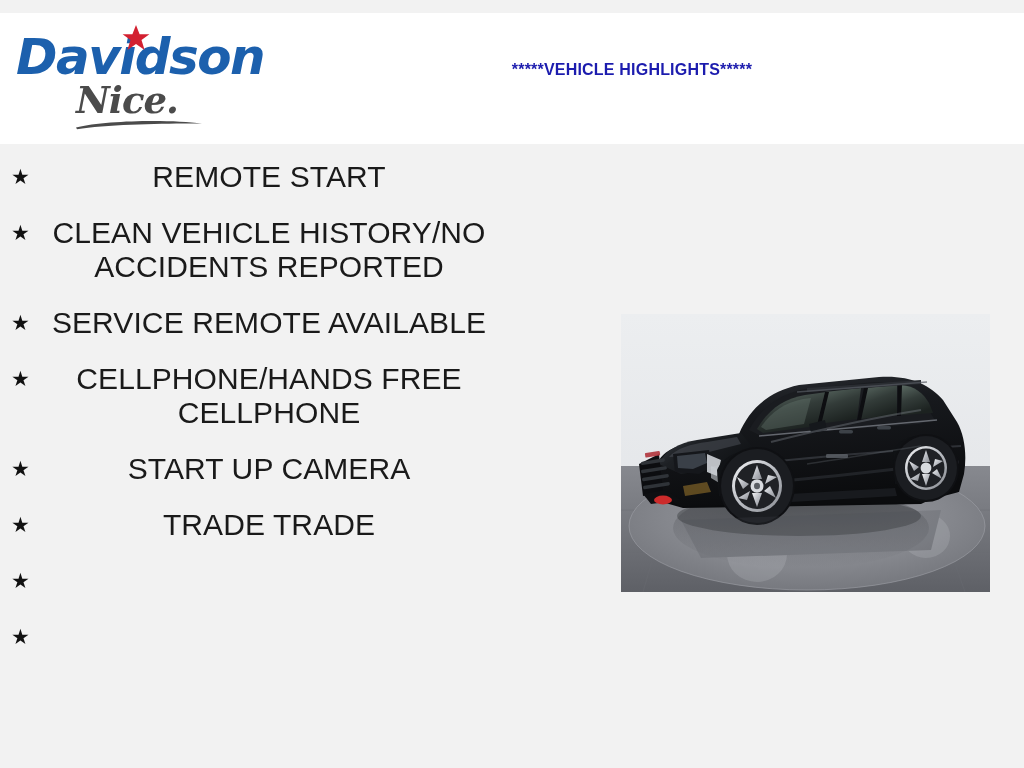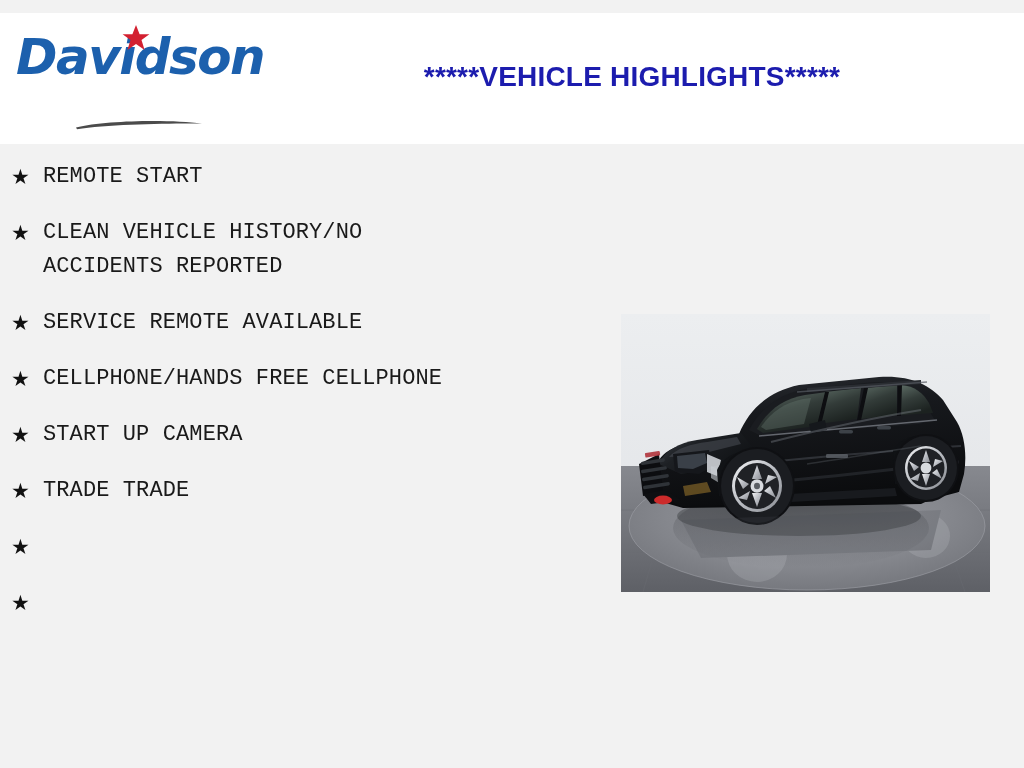--- a/index.html
+++ b/index.html
@@ -95,21 +95,21 @@
   }
 
   
   #page-title {
     position: absolute;
     left: 352px;
     top: 48px;
     width: 560px;
     text-align: center;
     font-family: "Liberation Sans", sans-serif;
-    font-size: 28px;
+    font-size: 16px;
     font-weight: bold;
     letter-spacing: 0.2px;
     color: #1c1cae;
     white-space: nowrap;
   }
 
   
   #body-area {
     position: absolute;
     left: 0;
@@ -140,26 +140,27 @@
     width: 32px;
     margin-left: 11px;
     font-family: "DejaVu Sans", sans-serif;
     font-size: 21px;
     line-height: 34px;
     color: #111111;
     text-align: left;
   }
   .highlight-label {
     flex: 1 1 auto;
-    font-family: Liberation Mono, monospace;
-    font-size: 22px;
+    font-family: Liberation Sans, sans-serif;
+    font-size: 30px;
     line-height: 34px;
     color: #1a1a1a;
     letter-spacing: 0.1px;
     max-width: 452px;
+    text-align: center;
   }
 
   
   #vehicle-photo-frame {
     position: absolute;
     left: 621px;
     top: 170px;
     width: 369px;
     height: 278px;
     background: #ffffff;
@@ -182,20 +183,21 @@
   <div id="header">
 
     <div id="logo">
       <div id="logo-wordmark">Davidson</div>
 
       <svg id="logo-star" viewBox="0 0 30 28">
         <polygon points="15,1 18.6,10.2 28.4,10.2 20.5,16.0 23.6,26.0 15,20.0 6.4,26.0 9.5,16.0 1.6,10.2 11.4,10.2" fill="#d32030"></polygon>
       </svg>
 
       <div id="logo-sub">
+        <div id="logo-sub-text">Nice.</div>
         <svg id="logo-swoosh" viewBox="0 0 130 12">
           <path d="M2,9.4 C32,2.2 96,1.2 128,5.6 C96,5.2 34,6.4 3,11.2 Z" fill="#4b4b4b"></path>
         </svg>
       </div>
     </div>
 
     <div id="page-title">*****VEHICLE HIGHLIGHTS*****</div>
   </div>
 
   <div id="body-area">

